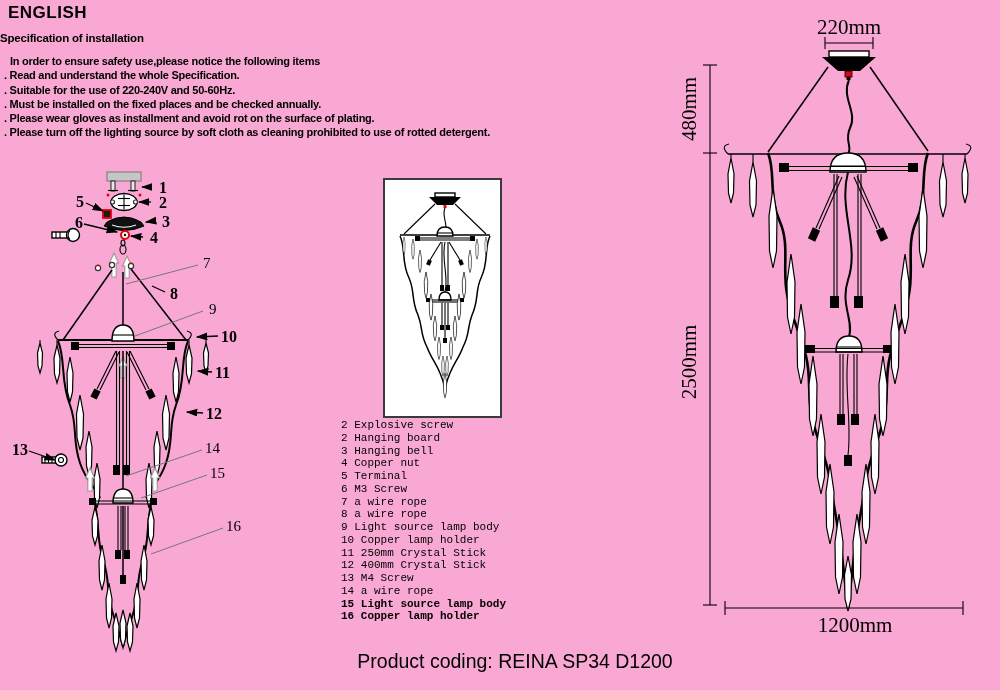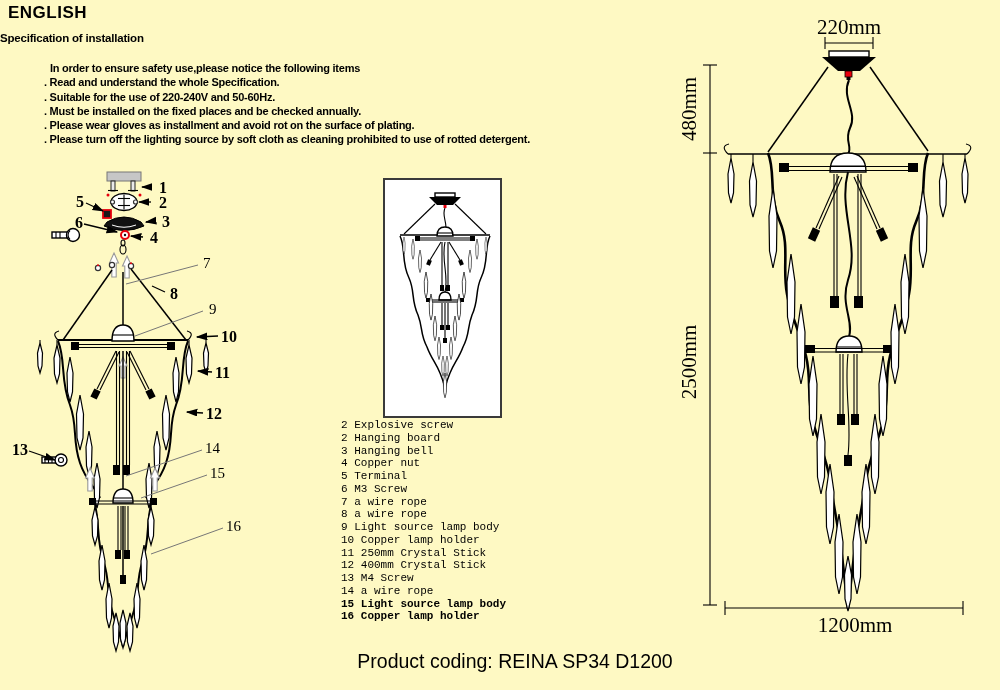--- a/index.html
+++ b/index.html
@@ -1,21 +1,21 @@
 <!DOCTYPE html>
 <html><head>
 <meta charset="utf-8">
 <style>
   html,body{margin:0;padding:0;background:#fff;}
-  .page{position:relative;width:1000px;height:690px;background:#fef9c3;overflow:hidden;
+  .page{position:relative;width:1000px;height:690px;background:#f9a8d4;overflow:hidden;
         font-family:"Liberation Sans",sans-serif;color:#000;}
   .english{position:absolute;left:8px;top:3px;font-size:17px;font-weight:bold;letter-spacing:.5px;}
   .spec-title{position:absolute;left:0;top:32px;width:478px;text-align:left;
         font-size:11.5px;font-weight:bold;letter-spacing:-.2px;}
-  .instructions{position:absolute;left:4px;top:61px;margin-left:40px;}
+  .instructions{position:absolute;left:4px;top:54px;}
   .instr{font-size:11px;font-weight:bold;line-height:14.3px;white-space:nowrap;letter-spacing:-.25px;}
   .instr.first{padding-left:6px;}
   .parts-list{position:absolute;left:341px;top:419px;}
   .part{font-family:"Liberation Mono",monospace;font-size:11px;line-height:12.75px;white-space:nowrap;}
   .part.bold{font-weight:bold;}
   .product-coding{position:absolute;left:300px;top:650px;width:430px;text-align:center;font-size:19.5px;}
   .mini-box{position:absolute;left:383px;top:178px;width:119px;height:240px;border:2px solid #3a3a3a;
         box-sizing:border-box;background:#fff;}
   svg{position:absolute;overflow:visible;}
   .left-svg{left:0;top:165px;}

